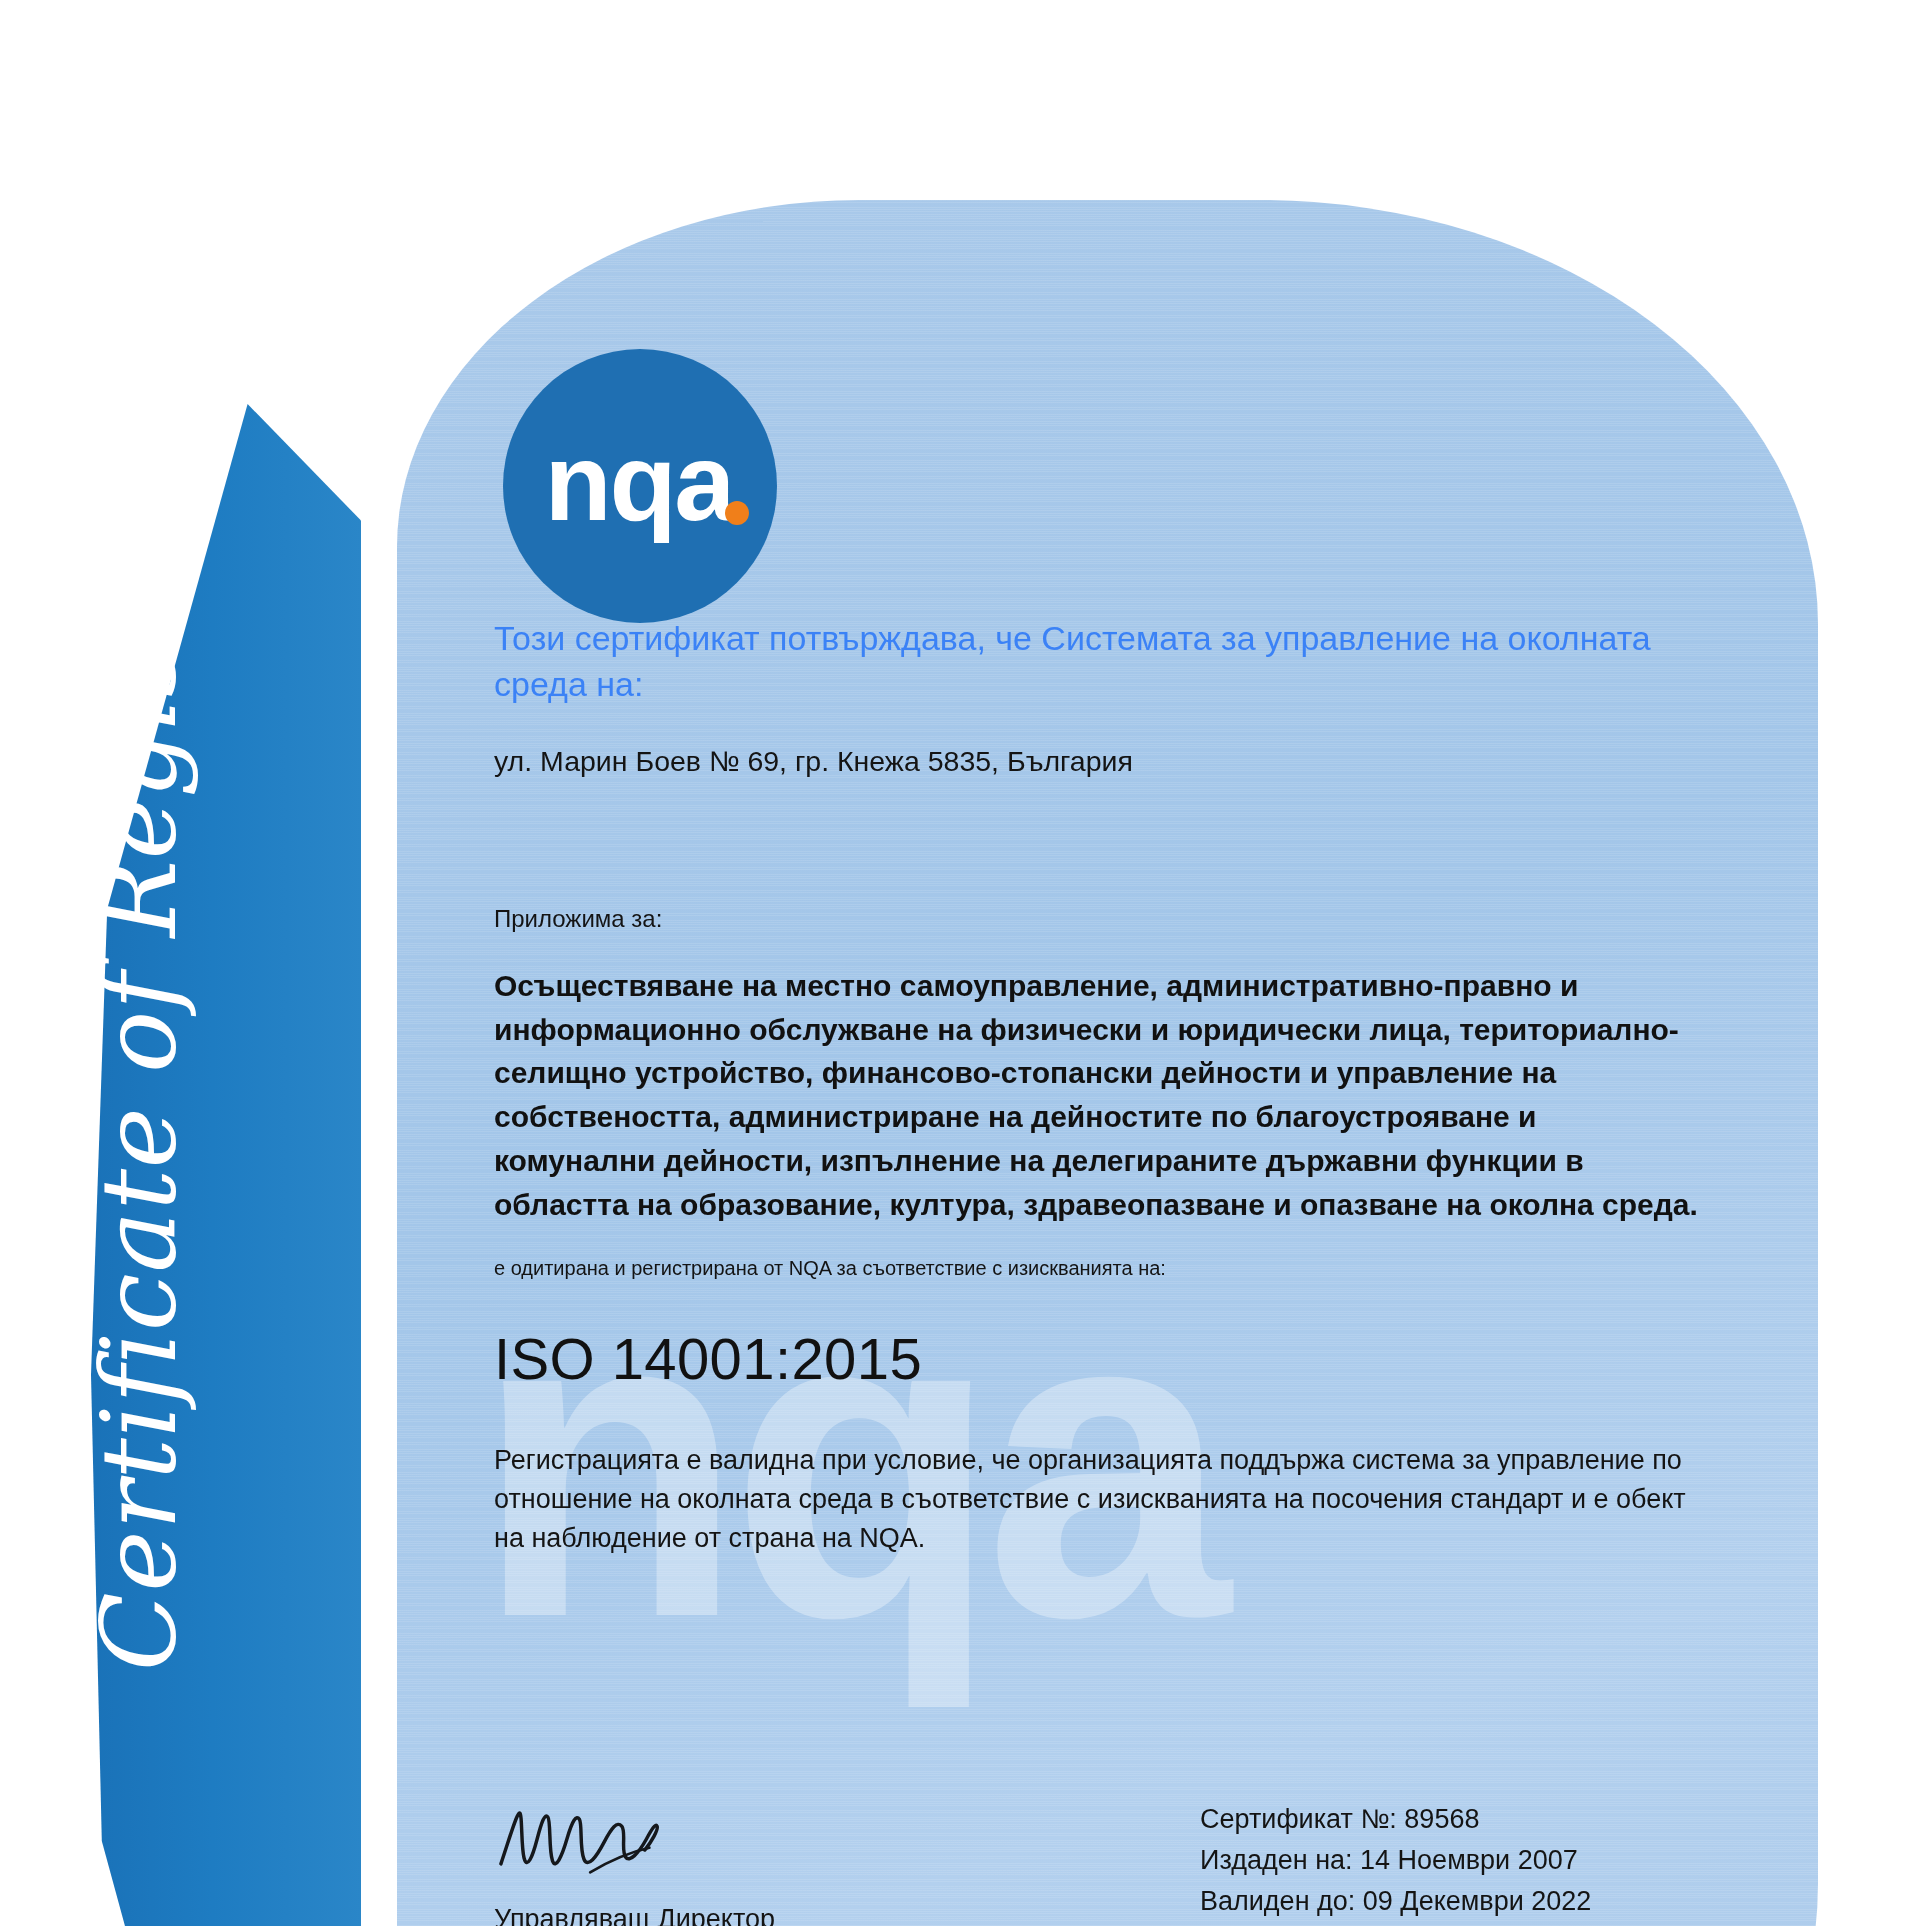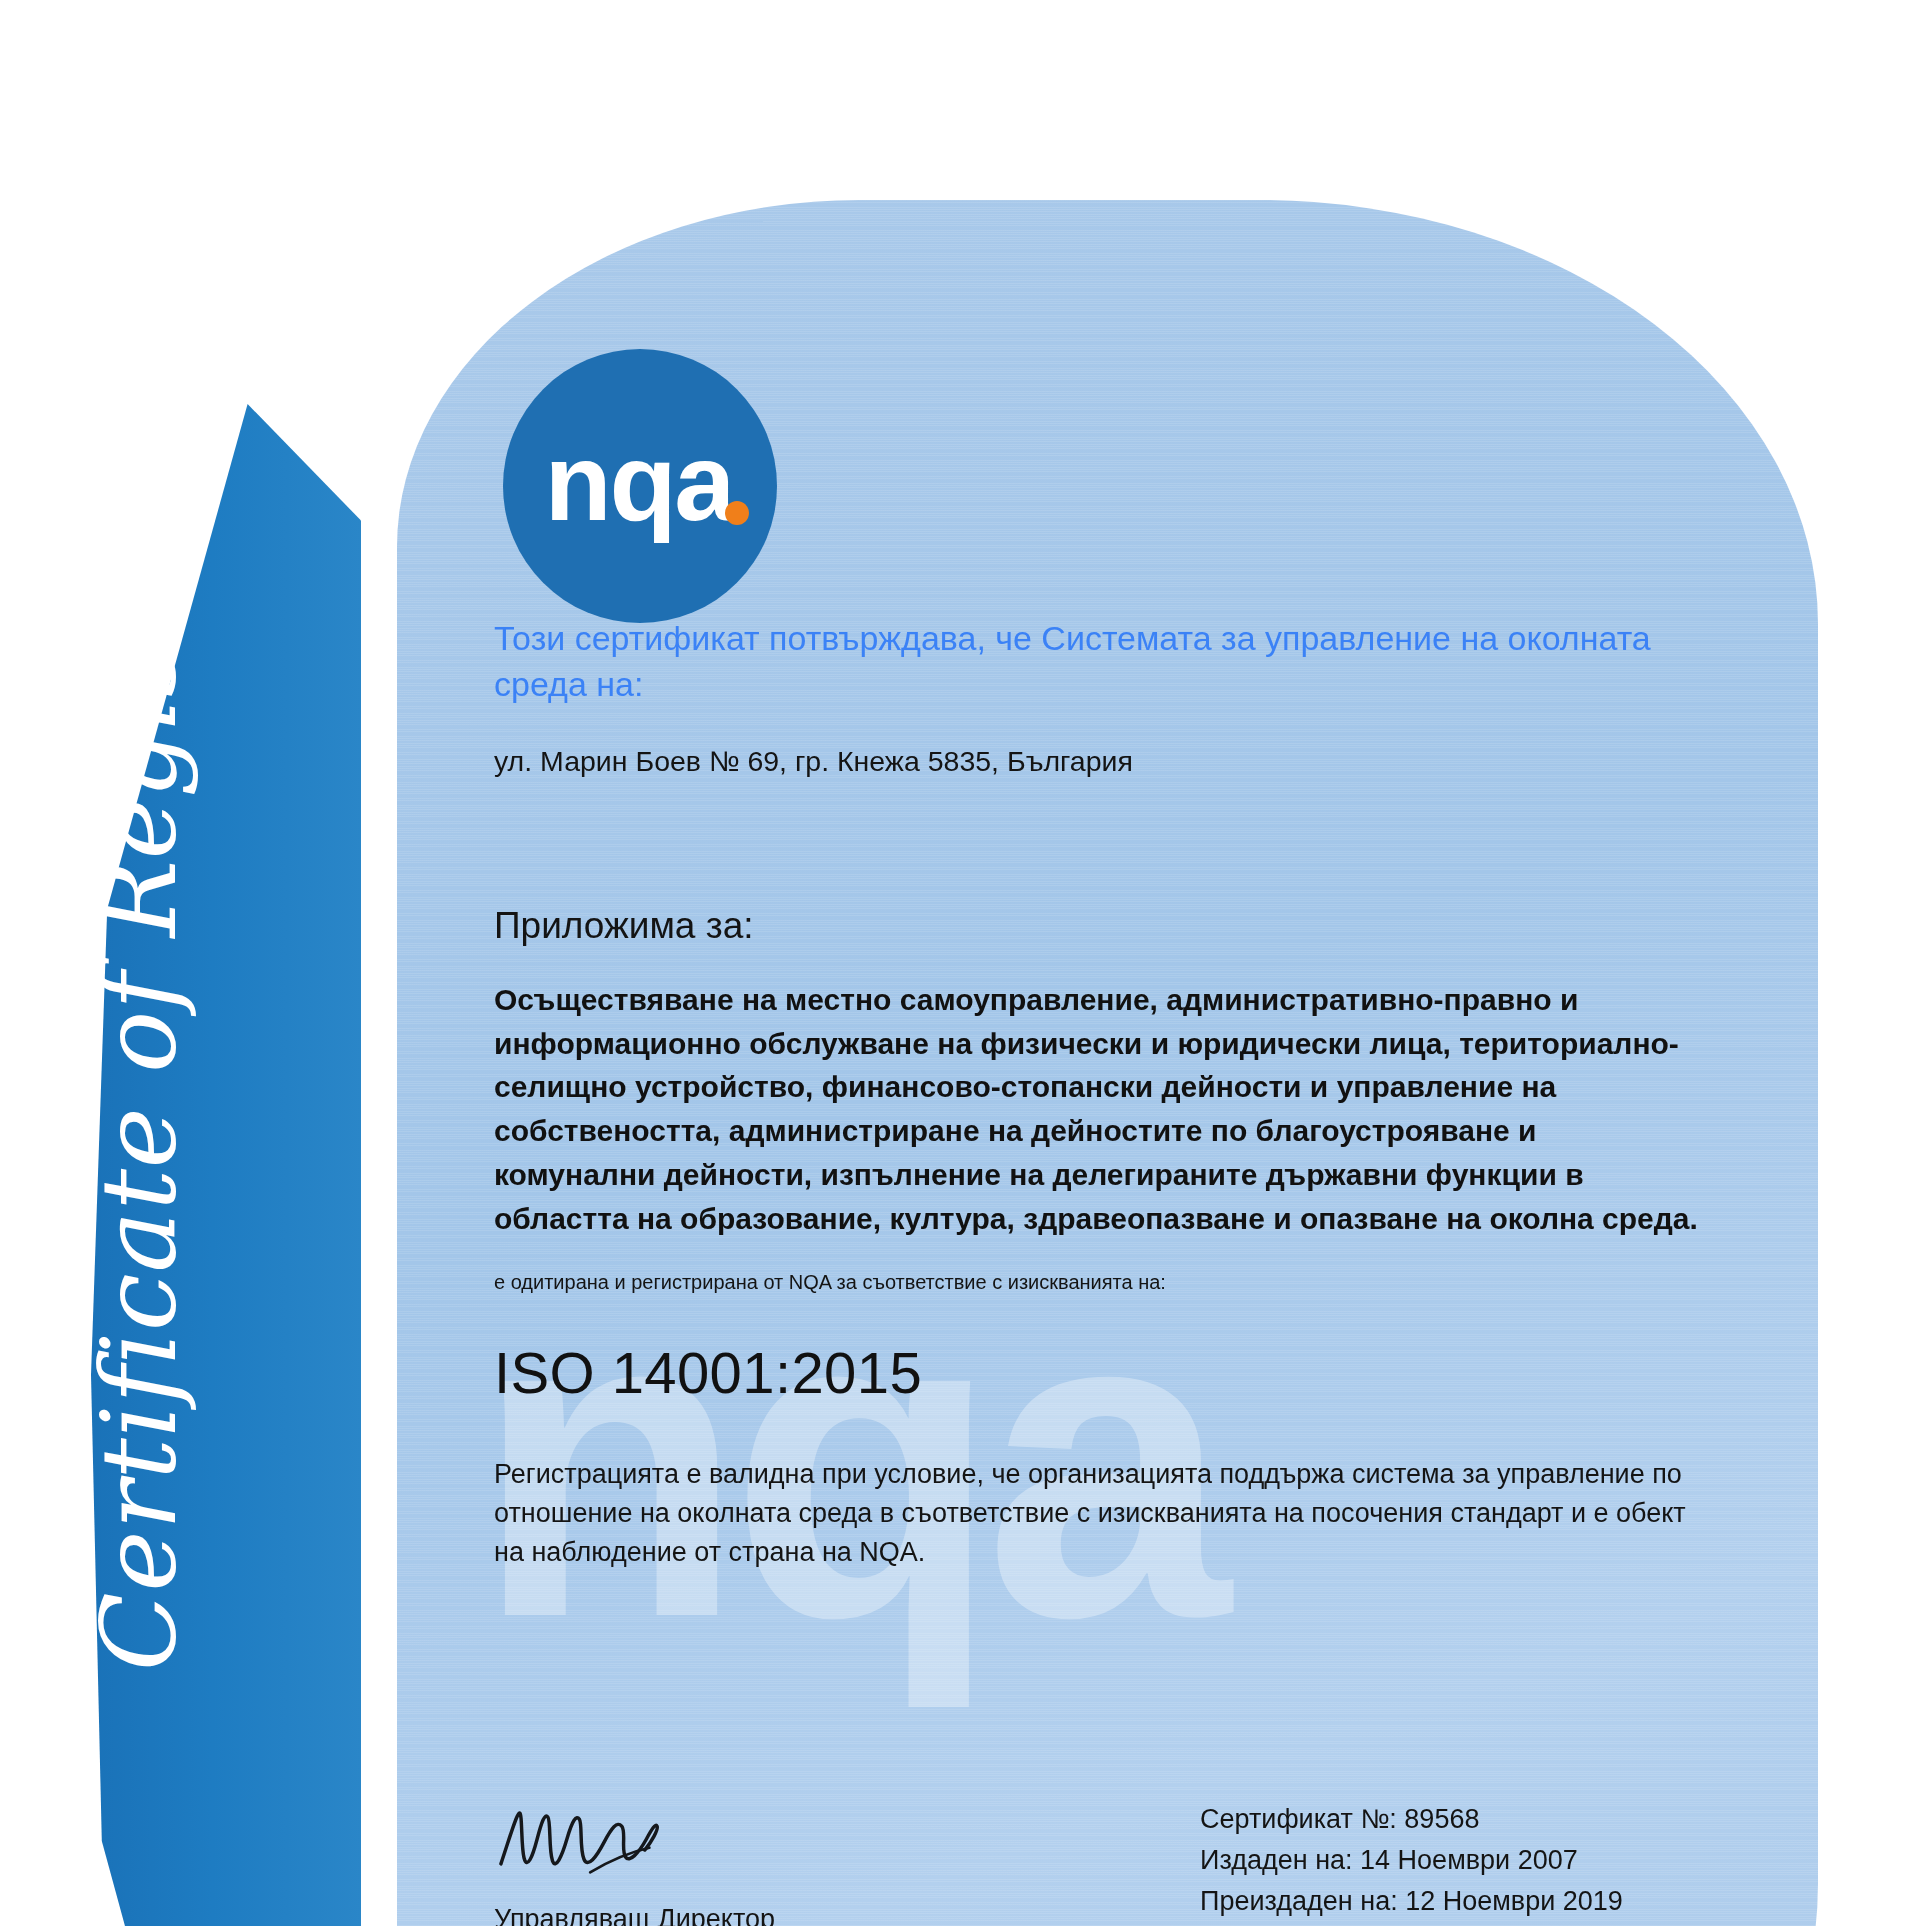--- a/index.html
+++ b/index.html
@@ -153,21 +153,21 @@
     color: #111111;
   }
 
   .org-address {
     font-size: 28.5px;
     margin-top: 37px;
     color: #141414;
   }
 
   .scope-label {
-    font-size: 37px;
+    font-size: 24px;
     margin-top: 127px;
     color: #141414;
   }
 
   .scope-body {
     font-size: 30px;
     font-weight: 700;
     line-height: 1.46;
     margin-top: 31px;
     width: 1206px;
@@ -256,19 +256,18 @@
     <svg class="signature-mark" viewBox="0 0 520 230">
       <path d="M18 168 C42 96, 58 40, 66 36 C74 32, 70 120, 78 152 C86 184, 100 150, 112 104 C124 58, 132 36, 140 46 C148 56, 142 130, 152 160 C160 184, 176 150, 190 102 C204 54, 214 40, 222 52 C230 64, 222 128, 234 156 C244 180, 266 150, 286 112 C306 74, 320 56, 332 70 C344 84, 330 132, 342 150 C352 166, 376 140, 396 104 C410 78, 420 62, 424 70 C428 78, 410 110, 392 132" fill="none" stroke="#15181c" stroke-width="9" stroke-linecap="round" stroke-linejoin="round"></path>
       <path d="M250 190 C300 160, 350 138, 404 126" fill="none" stroke="#15181c" stroke-width="7" stroke-linecap="round"></path>
     </svg>
     <div class="signature-title">Управляващ Директор</div>
   </div>
 
   <div class="details">
     <div>Сертификат №: 89568</div>
     <div>Издаден на: 14 Ноември 2007</div>
-    <div>Преиздаден на: 12 Ноември 2019</div>
     <div>Валиден до: 09 Декември 2022</div>
 
   </div>
 
 </div>
 
 
 </body></html>

